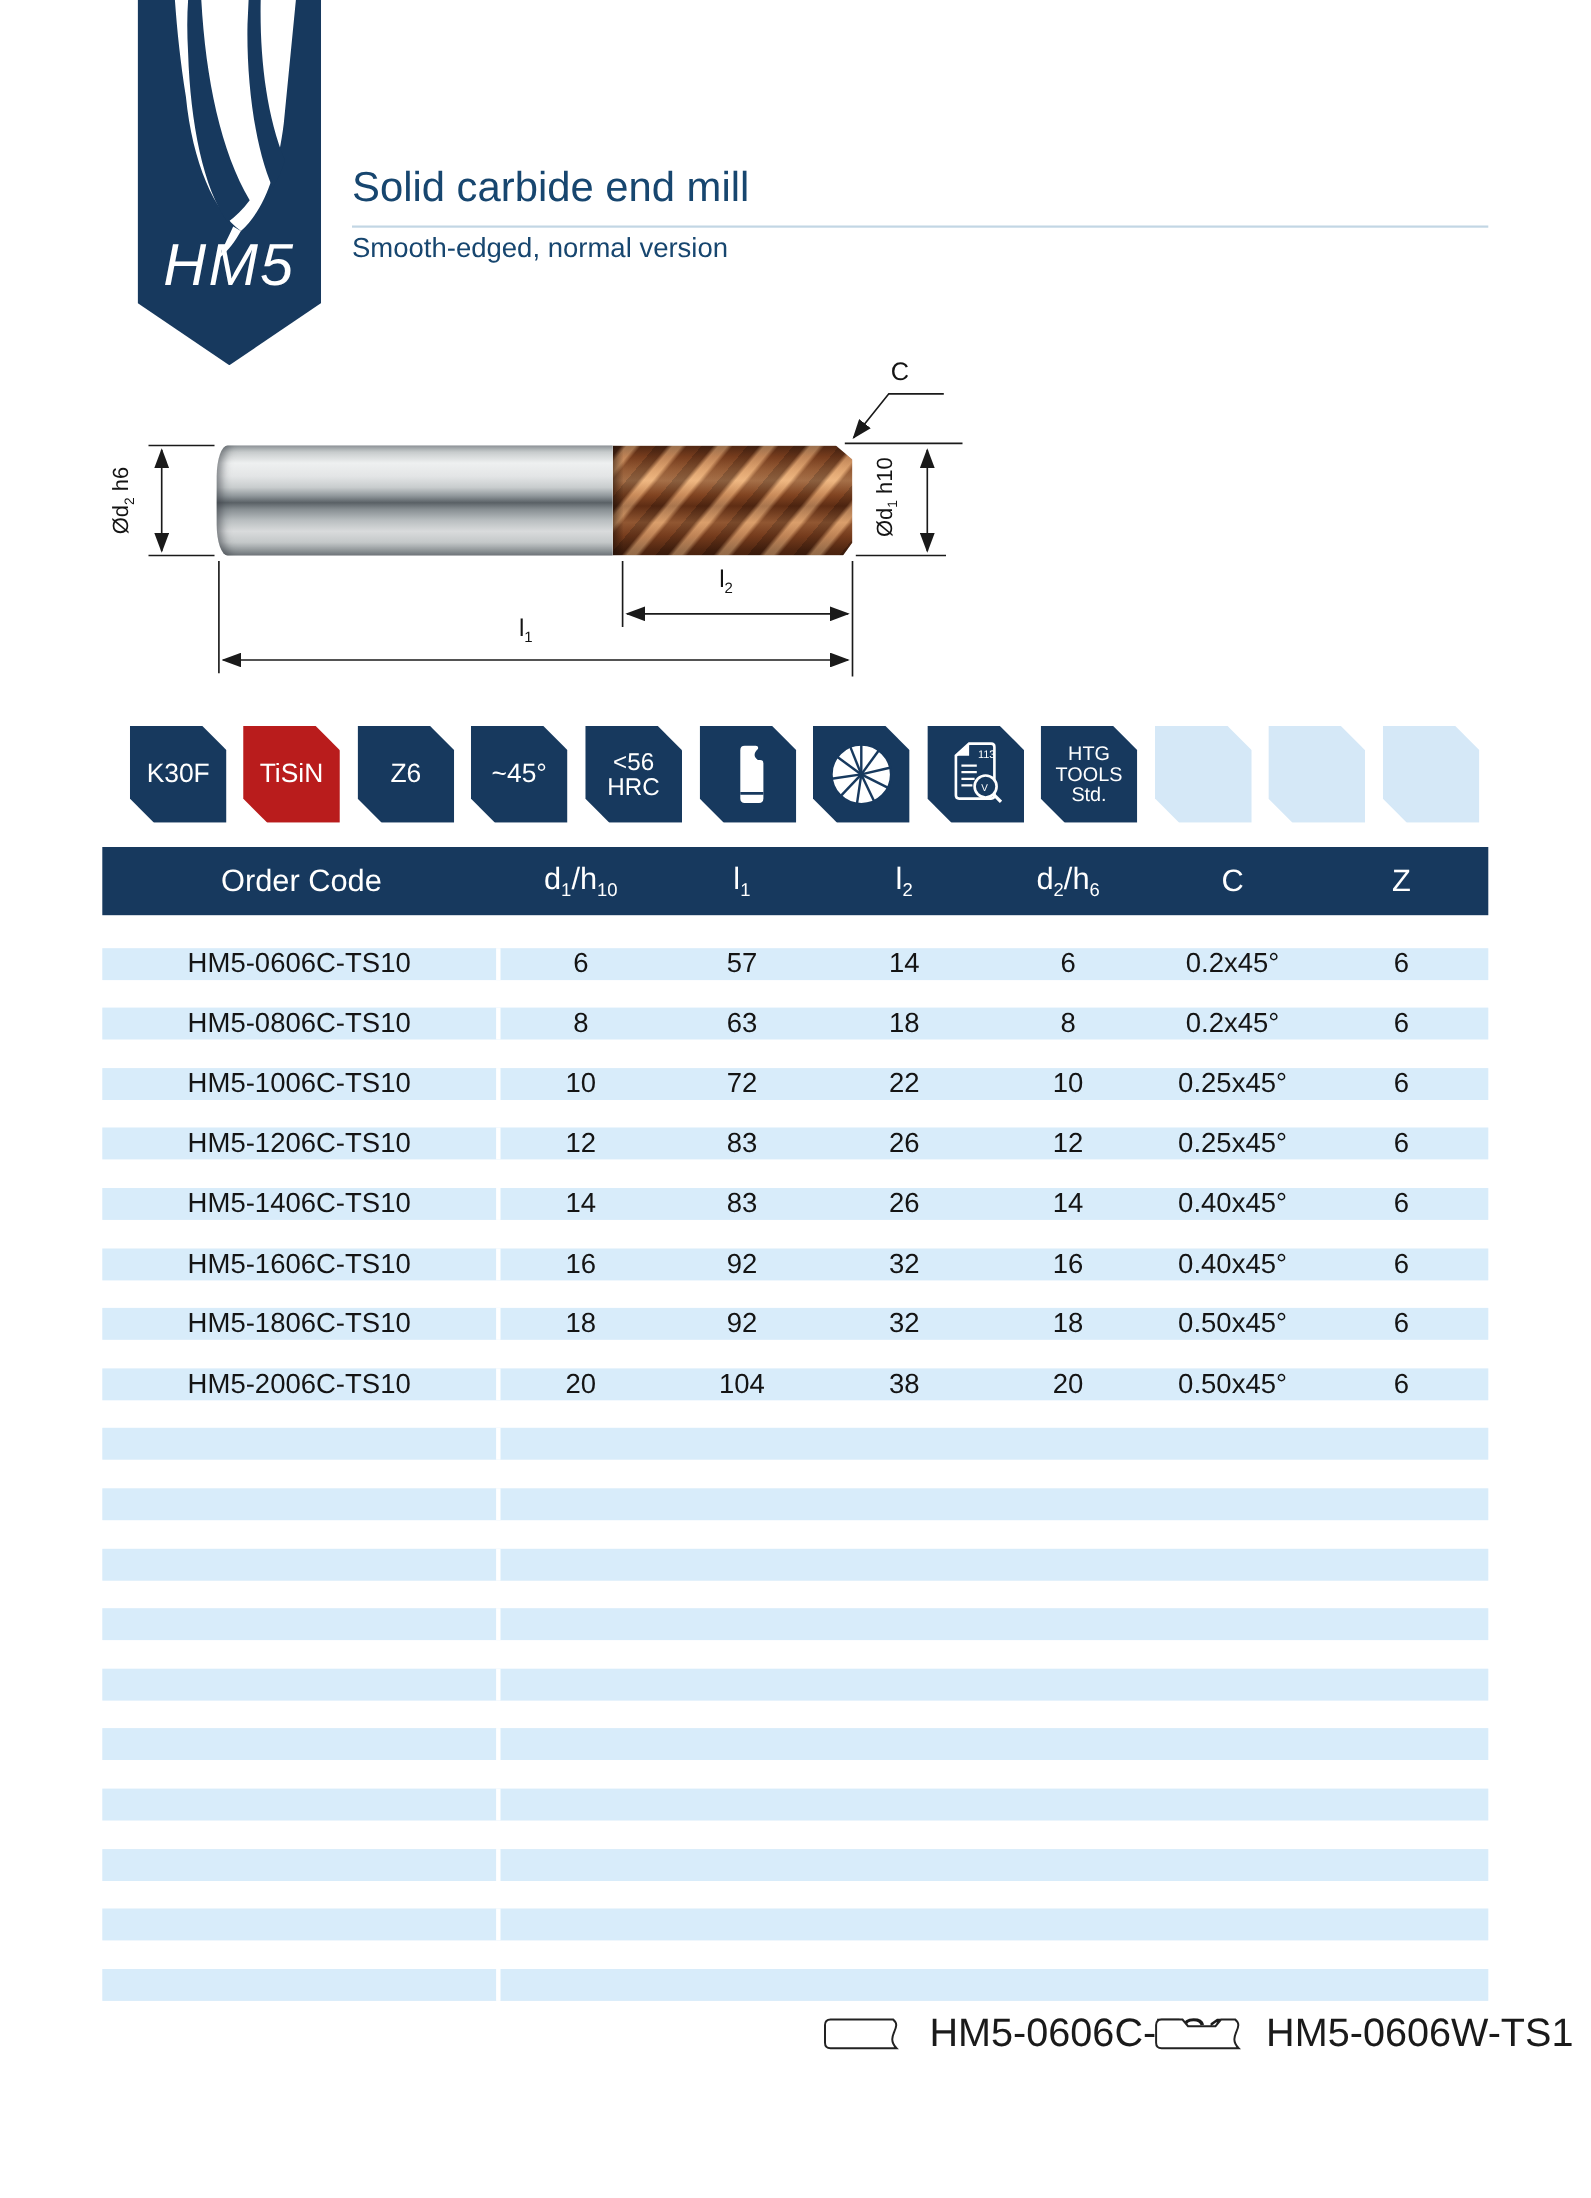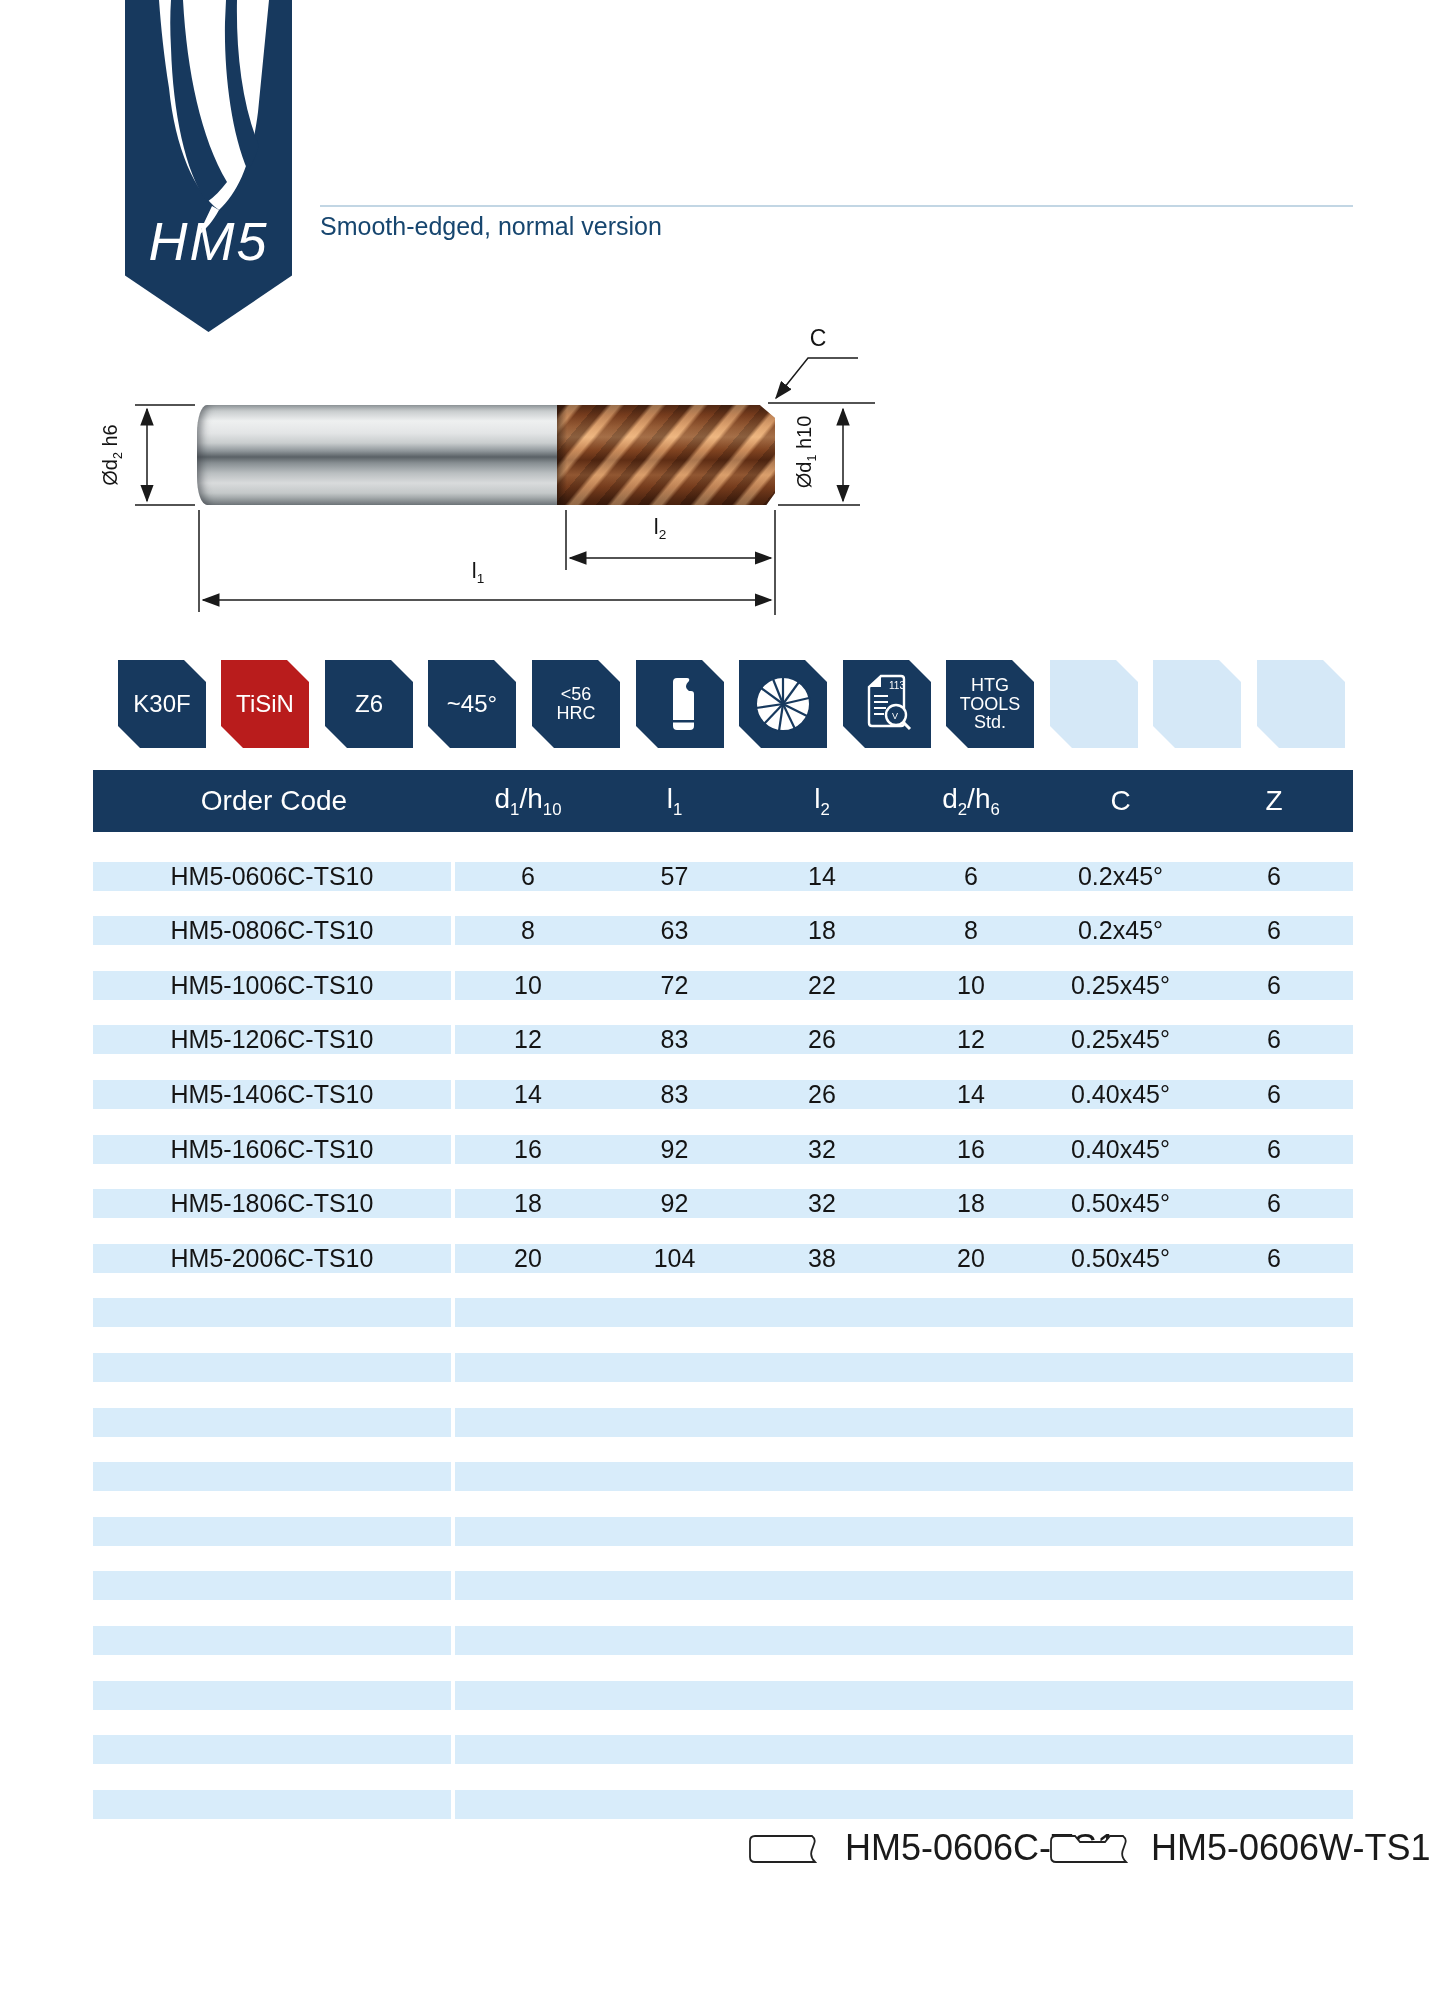--- a/index.html
+++ b/index.html
@@ -67,21 +67,21 @@
   
   .badge {
     position:absolute; top:660px; width:88px; height:88px;
     display:flex; flex-direction:column; align-items:center; justify-content:center;
     clip-path:polygon(0 0, 75% 0, 100% 25%, 100% 100%, 25% 100%, 0 75%);
     color:#fff; font-size:24px; line-height:1.05; text-align:center;
   }
   .badge.navy  { background:#17395E; }
   .badge.tan   { background:#b91c1c; }
   .badge.light { background:#D5E8F7; }
-  .badge .l2 { font-size:18px; }
+  .badge .l2 { font-size:22px; }
   .badge .l3 { font-size:18px; font-weight:400; }
 
   
   .table-header {
     position:absolute; left:93px; top:770px; width:1260px; height:62px;
     background:#17395E; color:#fff;
     display:grid; grid-template-columns:362px 146px 147px 148px 150px 149px 158px;
     align-items:center;
   }
   .hcell { text-align:center; font-size:28px; }
@@ -110,20 +110,21 @@
   <div class="brand-badge">
     <svg width="167" height="245" viewBox="0 0 167 245">
       <path d="M34,0 H144 L133,112 C127,160 114,192 94,210 C70,193 50,148 44,88 C39,56 36,28 34,0 Z" fill="#ffffff"></path>
       <path d="M58,0 C62,72 76,138 102,182 C96,190 89,197 82,202 C60,172 48,112 46,48 C45,30 45,14 46,0 Z" fill="#17395E"></path>
       <path d="M112,0 C111,52 117,104 134,146 C131,156 127,164 123,171 C106,132 99,72 100,22 L101,0 Z" fill="#17395E"></path>
       <path d="M94,210 C88,221 81,229 74,235 C78,224 83,215 87,206 Z" fill="#ffffff"></path>
     </svg>
     <div class="brand-code">HM5</div>
   </div>
 
+  <h1 class="title">Solid carbide end mill</h1>
   <div class="title-rule"></div>
   <h2 class="subtitle">Smooth-edged, normal version</h2>
 
   <div class="drawing">
     <div class="shank">
       <div class="htg-logo">
         <span class="htg-main">
             <span>HTG</span>
             <i></i>
             <i></i>

